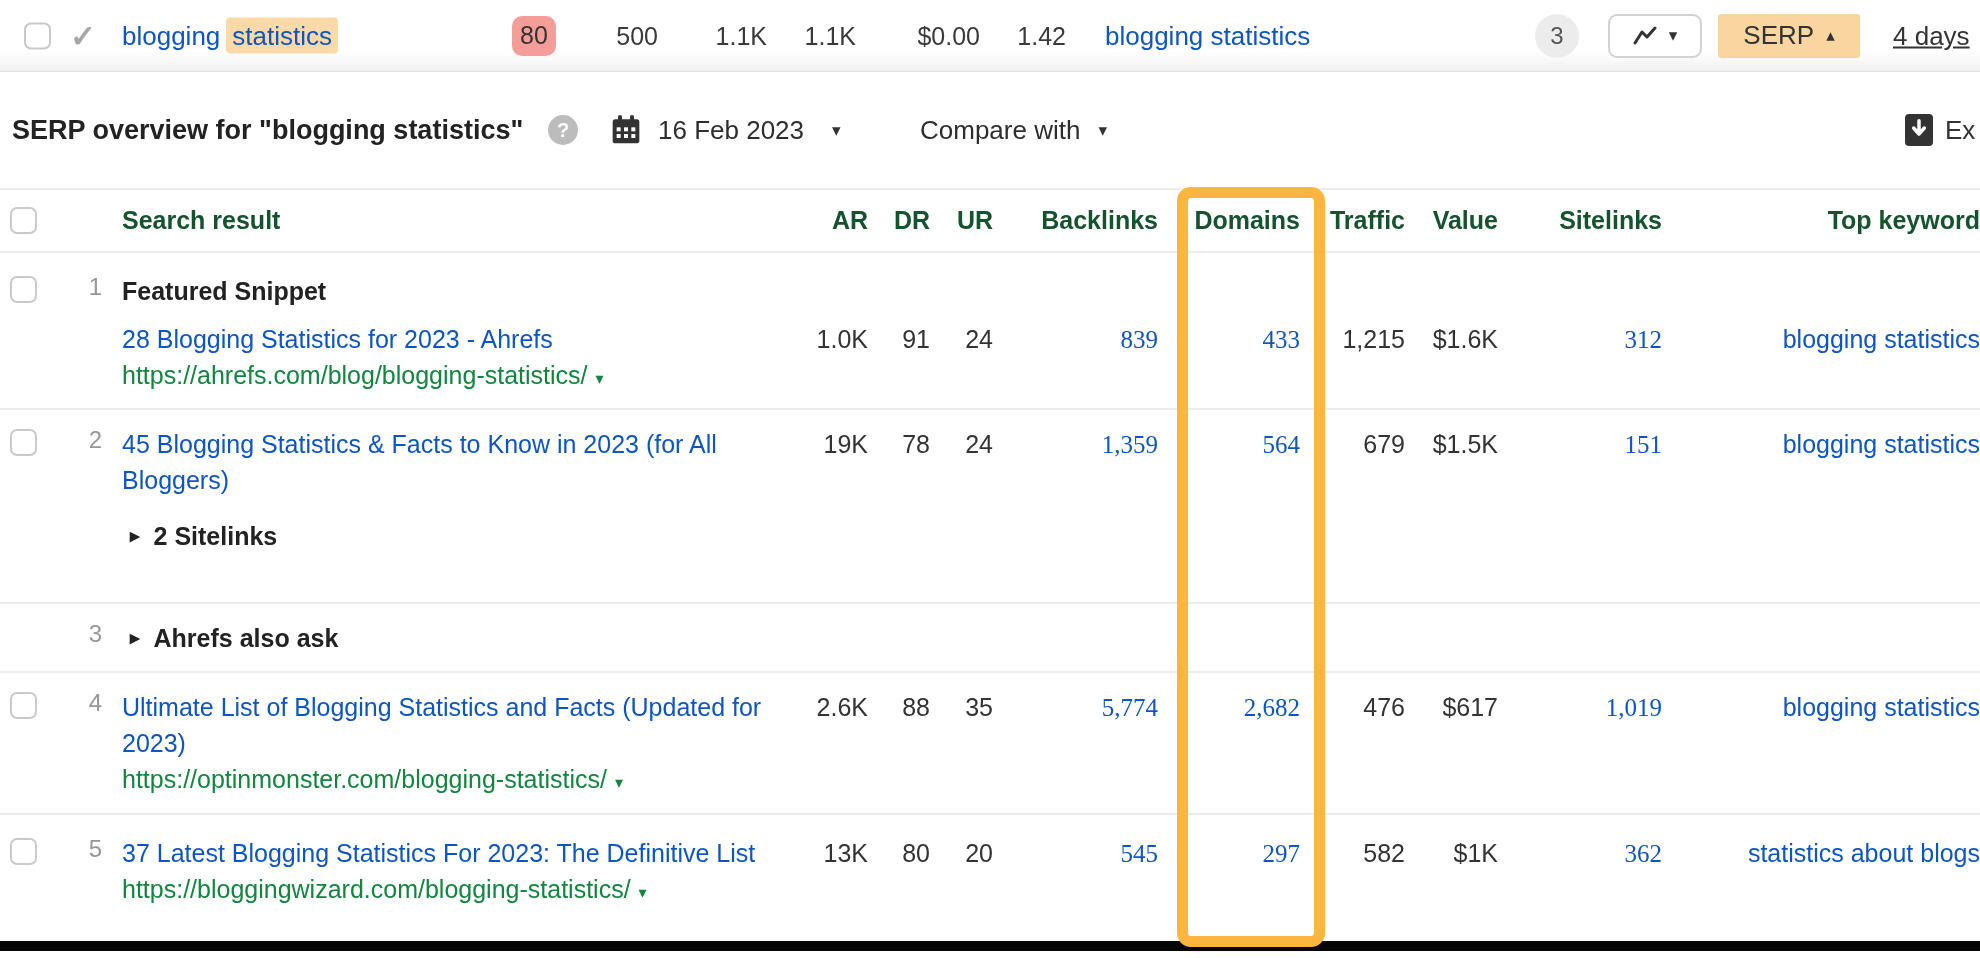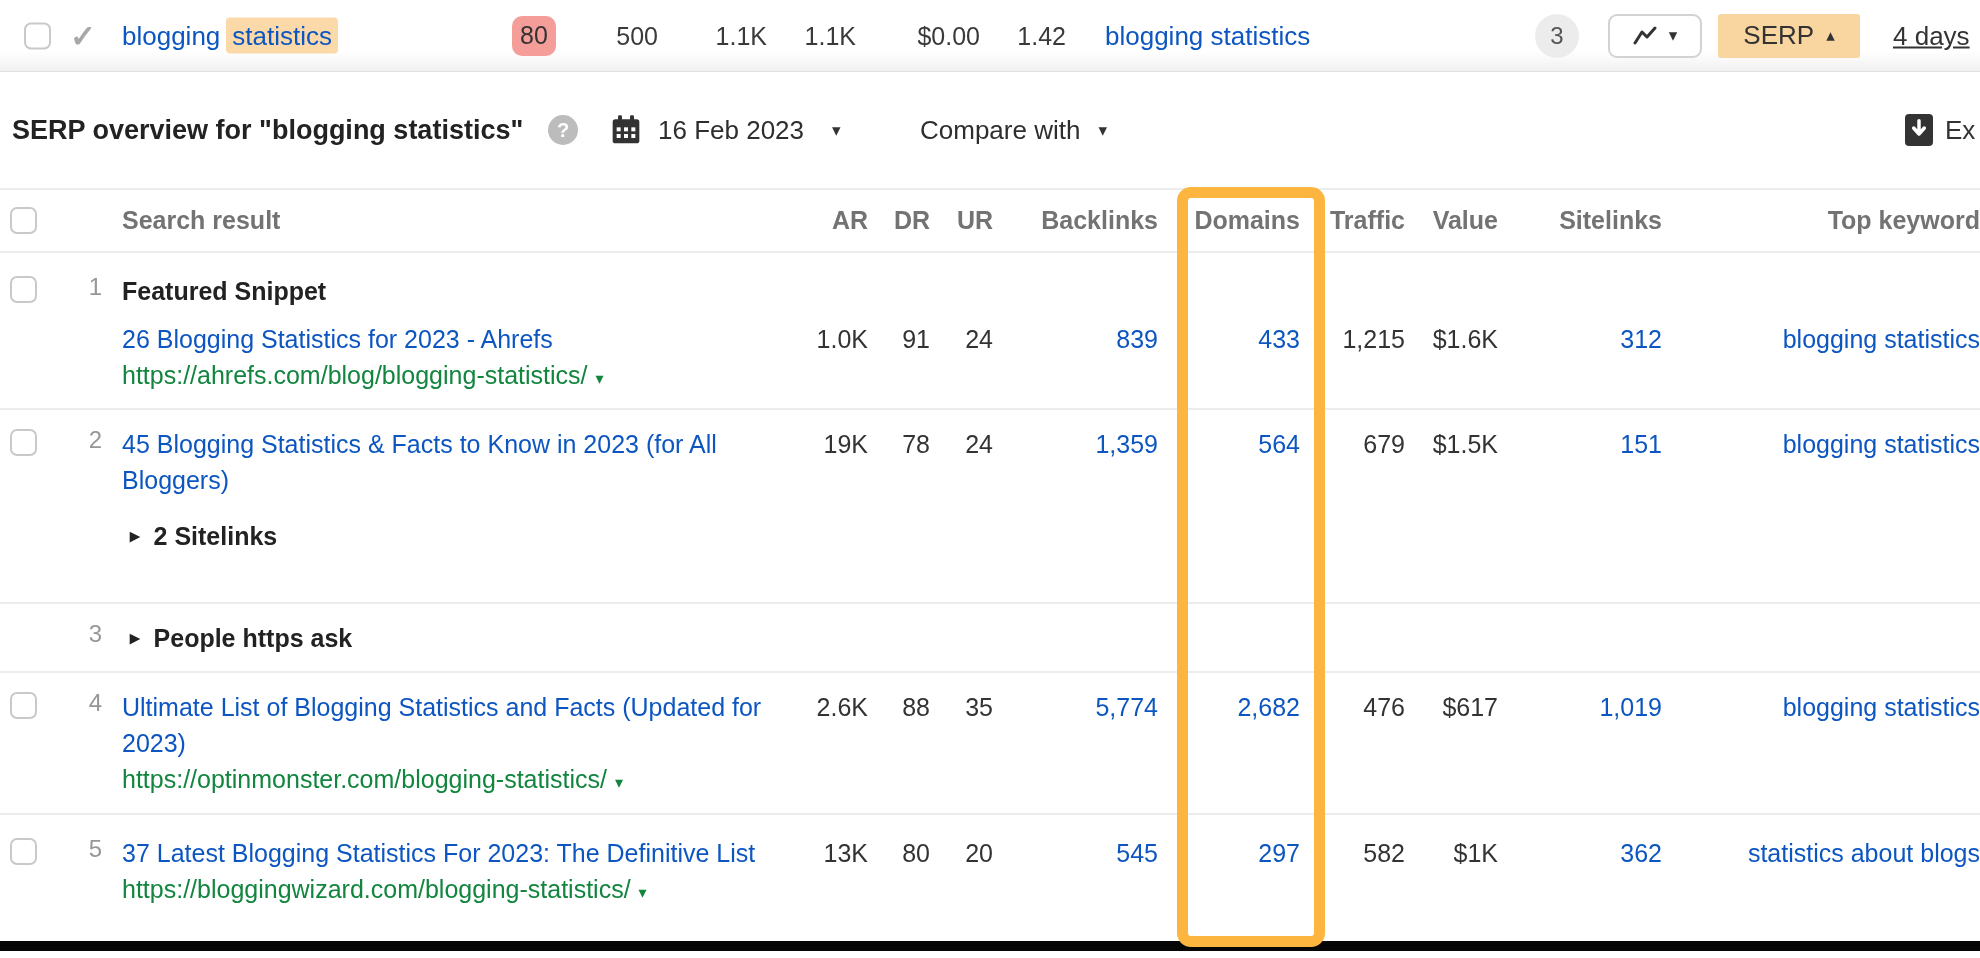--- a/index.html
+++ b/index.html
@@ -40,21 +40,21 @@
   .ov-title { left:12px; font-size:27px; font-weight:bold; color:#222; white-space:nowrap; }
   .help-icon { left:548px; width:30px; height:30px; border-radius:50%; background:#bcbcbc;
     color:#fff; font-size:20px; font-weight:bold; display:flex; align-items:center; justify-content:center; }
   .cal-icon { left:610px; }
   .ov-date { left:658px; display:flex; align-items:center; gap:28px; font-size:26px; color:#2e2e2e; white-space:nowrap; }
   .ov-compare { left:920px; display:flex; align-items:center; gap:18px; font-size:26px; color:#2e2e2e; white-space:nowrap; }
   .ov-export { left:1905px; display:flex; align-items:center; gap:12px; font-size:26px; color:#333; }
 
   
   .t-head { display:flex; height:63px; align-items:center; padding-left:10px;
-    border-bottom:2px solid #ececec; font-weight:bold; font-size:25px; color:#737373; }
+    border-bottom:2px solid #ececec; font-weight:bold; font-size:25px; color:#14532d; }
   .c-check { flex:0 0 58px; }
   .c-rank { flex:0 0 34px; text-align:right; color:#979797; font-size:24px; }
   .c-res  { flex:0 0 688px; padding-left:20px; }
   .c-ar { flex:0 0 78px; text-align:right; }
   .c-dr { flex:0 0 62px; text-align:right; }
   .c-ur { flex:0 0 63px; text-align:right; }
   .c-bl { flex:0 0 165px; text-align:right; }
   .c-dom { flex:0 0 142px; text-align:right; }
   .c-tr { flex:0 0 105px; text-align:right; }
   .c-val { flex:0 0 93px; text-align:right; }
@@ -70,21 +70,21 @@
   .t-row.r5 { height:127px; padding-top:20px; border-bottom:none; }
   .t-row .cbx { margin-top:3px; }
   .res-label { font-weight:bold; line-height:36px; color:#222; }
   .res-title { display:block; color:var(--blue); line-height:36px; cursor:pointer; }
   .r1 .res-title { margin-top:12px; }
   .res-url { line-height:36px; color:var(--green); margin-top:0; white-space:nowrap; }
   .url-caret { font-size:16px; color:var(--green); margin-left:8px; }
   .expand-line { display:flex; align-items:center; gap:14px; font-weight:bold; color:#222;
     margin-top:20px; padding-left:8px; line-height:36px; }
   .expand-tri { font-size:19px; color:#222; }
-  .num-link { color:var(--blue); cursor:pointer; }
+  .num-link { color:var(--blue); cursor:pointer;font-family:Liberation Serif, serif; }
   .cell { line-height:36px; }
   .r1 .cell-off { padding-top:48px; }
   .top-kw { color:var(--blue); white-space:nowrap; cursor:pointer; }
 
   
   .domains-box { position:absolute; left:1177px; top:187px; width:148px; height:760px;
     border:11px solid var(--orange); border-radius:14px; z-index:5; pointer-events:none; }
   .bottom-bar { position:absolute; left:0; top:941px; width:1980px; height:10px; background:#060606; }
 
   :root { --blue:#0d56c1; --green:#12853e; --peach-hl:#fbd9a9; --peach-btn:#f9d5a0;
@@ -168,21 +168,21 @@
     <div class="c-top">Top keyword</div>
   </div>
 
   <div class="t-row r1">
     <div class="c-check">
         <div class="cbx"></div>
       </div>
     <div class="c-rank">1</div>
     <div class="c-res">
       <div class="res-label">Featured Snippet</div>
-      <span class="res-title">26 Blogging Statistics for 2023 - Ahrefs</span>
+      <span class="res-title">28 Blogging Statistics for 2023 - Ahrefs</span>
       <div class="res-url"><span>https://ahrefs.com/blog/blogging-statistics/</span><span class="url-caret">▾</span></div>
     </div>
     <div class="c-ar cell cell-off">1.0K</div>
     <div class="c-dr cell cell-off">91</div>
     <div class="c-ur cell cell-off">24</div>
     <div class="c-bl cell cell-off"><span class="num-link">839</span></div>
     <div class="c-dom cell cell-off"><span class="num-link">433</span></div>
     <div class="c-tr cell cell-off">1,215</div>
     <div class="c-val cell cell-off">$1.6K</div>
     <div class="c-kw cell cell-off"><span class="num-link">312</span></div>
@@ -211,21 +211,21 @@
     <div class="c-kw cell"><span class="num-link">151</span></div>
     <div class="c-top cell"><span class="top-kw">blogging statistics</span></div>
   </div>
 
   <div class="t-row r3">
     <div class="c-check"></div>
     <div class="c-rank">3</div>
     <div class="c-res">
       <div class="expand-line" style="margin-top:0">
           <span class="expand-tri">▸</span>
-          <span>People https ask</span>
+          <span>Ahrefs also ask</span>
         </div>
     </div>
   </div>
 
   <div class="t-row r4">
     <div class="c-check">
         <div class="cbx"></div>
       </div>
     <div class="c-rank">4</div>
     <div class="c-res">

